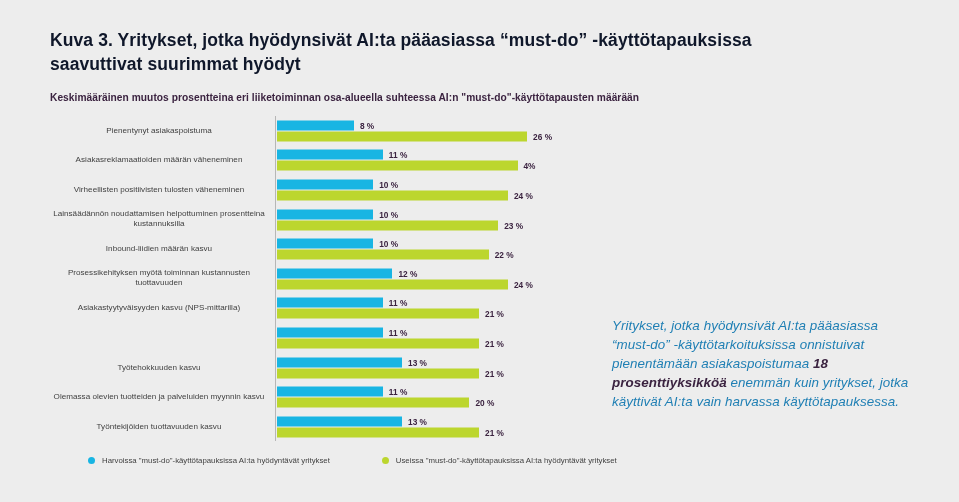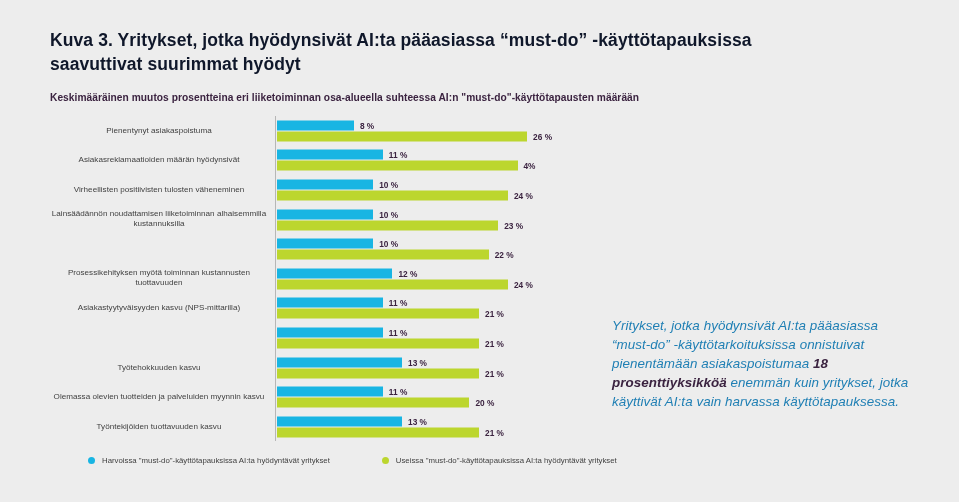--- a/index.html
+++ b/index.html
@@ -142,21 +142,21 @@
               <div class="bar low" style="width: 76.96px; background: rgb(24, 181, 227);"></div>
               <span class="bar-val" style="left: 82.96px;">8 %</span>
             </div>
             <div class="bar-wrap">
               <div class="bar high" style="width: 250.12px; background: rgb(188, 214, 46);"></div>
               <span class="bar-val" style="left: 256.12px;">26 %</span>
             </div>
           </div>
         </div>
         <div class="row" style="top: 29.6px;">
-          <div class="row-label">Asiakasreklamaatioiden määrän hyödynsivät</div>
+          <div class="row-label">Asiakasreklamaatioiden määrän väheneminen</div>
           <div class="bars">
             <div class="bar-wrap">
               <div class="bar low" style="width: 105.82px; background: rgb(24, 181, 227);"></div>
               <span class="bar-val" style="left: 111.82px;">11 %</span>
             </div>
             <div class="bar-wrap">
               <div class="bar high" style="width: 240.5px; background: rgb(188, 214, 46);"></div>
               <span class="bar-val" style="left: 246.5px;">4%</span>
             </div>
           </div>
@@ -168,33 +168,34 @@
               <div class="bar low" style="width: 96.2px; background: rgb(24, 181, 227);"></div>
               <span class="bar-val" style="left: 102.2px;">10 %</span>
             </div>
             <div class="bar-wrap">
               <div class="bar high" style="width: 230.88px; background: rgb(188, 214, 46);"></div>
               <span class="bar-val" style="left: 236.88px;">24 %</span>
             </div>
           </div>
         </div>
         <div class="row" style="top: 88.8px;">
-          <div class="row-label">Lainsäädännön noudattamisen liiketoiminnan alhaisemmilla kustannuksilla</div>
+          <div class="row-label">Lainsäädännön noudattamisen helpottuminen prosentteina kustannuksilla</div>
           <div class="bars">
             <div class="bar-wrap">
               <div class="bar low" style="width: 96.2px; background: rgb(24, 181, 227);"></div>
               <span class="bar-val" style="left: 102.2px;">10 %</span>
             </div>
             <div class="bar-wrap">
               <div class="bar high" style="width: 221.26px; background: rgb(188, 214, 46);"></div>
               <span class="bar-val" style="left: 227.26px; text-align: center;">23 %</span>
             </div>
           </div>
         </div>
         <div class="row" style="top: 118.4px;">
+          <div class="row-label">Inbound-liidien määrän kasvu</div>
           <div class="bars">
             <div class="bar-wrap">
               <div class="bar low" style="width: 96.2px; background: rgb(24, 181, 227);"></div>
               <span class="bar-val" style="left: 102.2px;">10 %</span>
             </div>
             <div class="bar-wrap">
               <div class="bar high" style="width: 211.64px; background: rgb(188, 214, 46);"></div>
               <span class="bar-val" style="left: 217.64px;">22 %</span>
             </div>
           </div>

